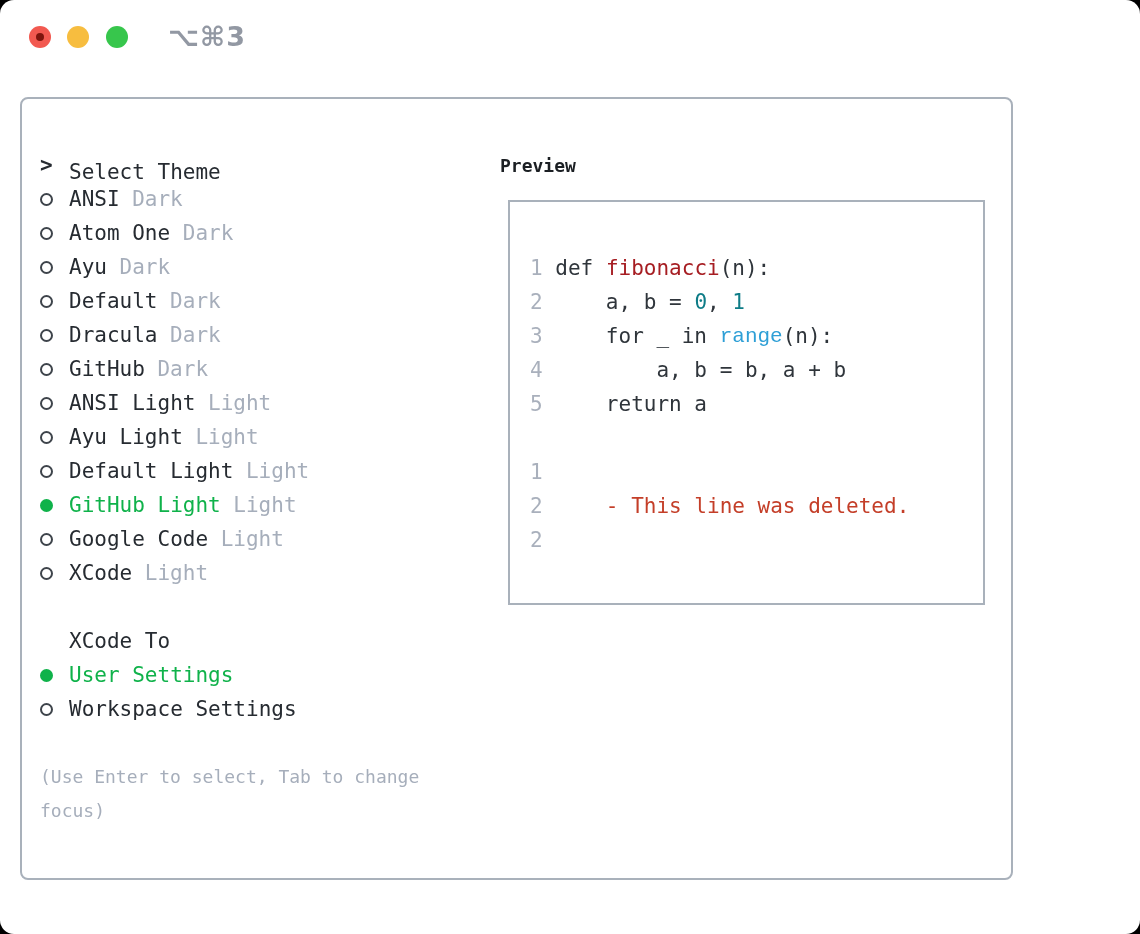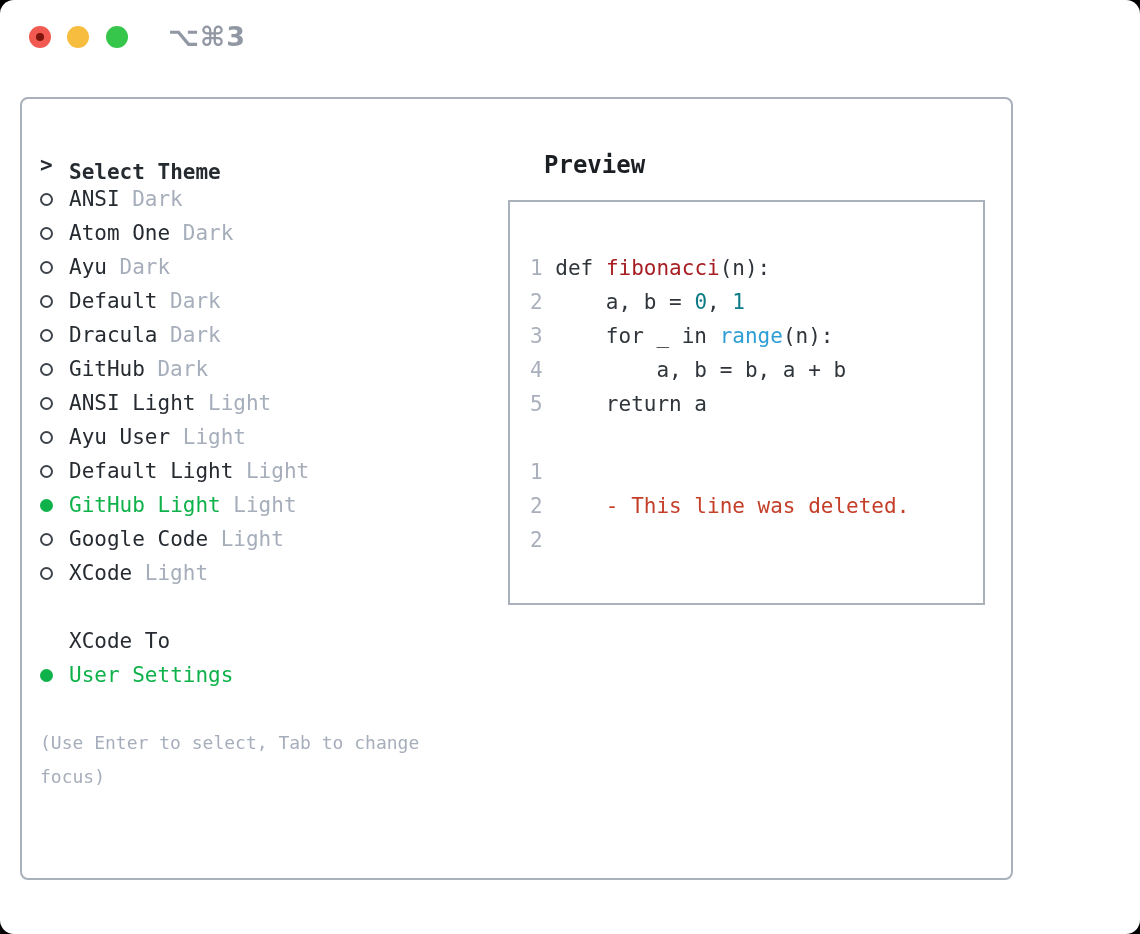--- a/index.html
+++ b/index.html
@@ -30,38 +30,38 @@
   .panel{
     position:absolute;left:20px;top:97px;width:989px;height:779px;
     border:2px solid var(--border);border-radius:8px;background:#fff;
   }
   .row{height:34px;display:flex;align-items:center;white-space:pre;font-size:21px;color:var(--ink);}
   .row.spacer{pointer-events:none;}
   .marker{display:inline-flex;width:29px;align-items:center;flex:0 0 29px;}
   .chev{font-weight:bold;color:var(--ink);}
   .circle{width:13px;height:13px;border-radius:50%;border:2px solid #3e444b;box-sizing:border-box;}
   .circle.filled{background:var(--green);border-color:var(--green);}
-  .bold{font-weight:bold;margin-top:13px;}
+  .bold{font-weight:normal;margin-top:13px;}
   .item-name.selected{color:var(--green);}
   .item-variant{color:var(--dim);margin-left:12.6px;}
   .left-col{position:absolute;left:18px;top:49px;}
   .hint{width:424px;color:var(--dim);font-size:18px;line-height:34px;white-space:normal;}
   
   .preview-title{position:absolute;left:478px;top:49px;height:34px;display:flex;align-items:center;
-    font-size:24px;font-weight:bold;color:#1b1f23;margin-left:44px;}
+    font-size:18px;font-weight:bold;color:#1b1f23;}
   .preview-box{
     position:absolute;left:486px;top:101px;width:477px;height:405px;box-sizing:border-box;
     border:2px solid var(--border);padding:49px 0 0 20px;background:#fff;
   }
   .pline{height:34px;display:flex;align-items:center;white-space:pre;font-size:21px;color:var(--code-ink);}
   .lnum{color:var(--lnum);}
   .tok-plain{color:var(--code-ink);}
   .tok-function{color:var(--func);}
   .tok-number{color:var(--num);}
-  .tok-builtin{color:var(--builtin);}
+  .tok-builtin{color:var(--builtin);font-family:Liberation Mono, monospace;}
   .diff-context{color:var(--ctx);}
   .diff-deleted{color:var(--deleted);}
   .diff-added{color:var(--added);}
 </style>
 </head>
 <body>
 
 <div class="window">
 
   <div>
@@ -82,36 +82,37 @@
       </div>
 
       <div id="theme-items">
           <div class="row"><span class="marker"><span class="circle"></span></span><span class="item-name">ANSI</span><span class="item-variant">Dark</span></div>
           <div class="row"><span class="marker"><span class="circle"></span></span><span class="item-name">Atom One</span><span class="item-variant">Dark</span></div>
           <div class="row"><span class="marker"><span class="circle"></span></span><span class="item-name">Ayu</span><span class="item-variant">Dark</span></div>
           <div class="row"><span class="marker"><span class="circle"></span></span><span class="item-name">Default</span><span class="item-variant">Dark</span></div>
           <div class="row"><span class="marker"><span class="circle"></span></span><span class="item-name">Dracula</span><span class="item-variant">Dark</span></div>
           <div class="row"><span class="marker"><span class="circle"></span></span><span class="item-name">GitHub</span><span class="item-variant">Dark</span></div>
           <div class="row"><span class="marker"><span class="circle"></span></span><span class="item-name">ANSI Light</span><span class="item-variant">Light</span></div>
-          <div class="row"><span class="marker"><span class="circle"></span></span><span class="item-name">Ayu User</span><span class="item-variant">Light</span></div>
+          <div class="row"><span class="marker"><span class="circle"></span></span><span class="item-name">Ayu Light</span><span class="item-variant">Light</span></div>
           <div class="row"><span class="marker"><span class="circle"></span></span><span class="item-name">Default Light</span><span class="item-variant">Light</span></div>
           <div class="row"><span class="marker"><span class="circle filled"></span></span><span class="item-name selected">GitHub Light</span><span class="item-variant">Light</span></div>
           <div class="row"><span class="marker"><span class="circle"></span></span><span class="item-name">Google Code</span><span class="item-variant">Light</span></div>
           <div class="row"><span class="marker"><span class="circle"></span></span><span class="item-name">XCode</span><span class="item-variant">Light</span></div>
         </div>
 
       <div class="row spacer"></div>
 
       <div class="row">
         <span class="marker"></span>
         <span>XCode To</span>
       </div>
 
       <div id="apply-items">
           <div class="row"><span class="marker"><span class="circle filled"></span></span><span class="item-name selected">User Settings</span></div>
+          <div class="row"><span class="marker"><span class="circle"></span></span><span class="item-name">Workspace Settings</span></div>
         </div>
 
       <div class="row spacer"></div>
 
       <div class="hint">(Use Enter to select, Tab to change focus)</div>
     </div>
 
     <div class="preview-title">Preview</div>
 
     <div class="preview-box" id="preview-box">

